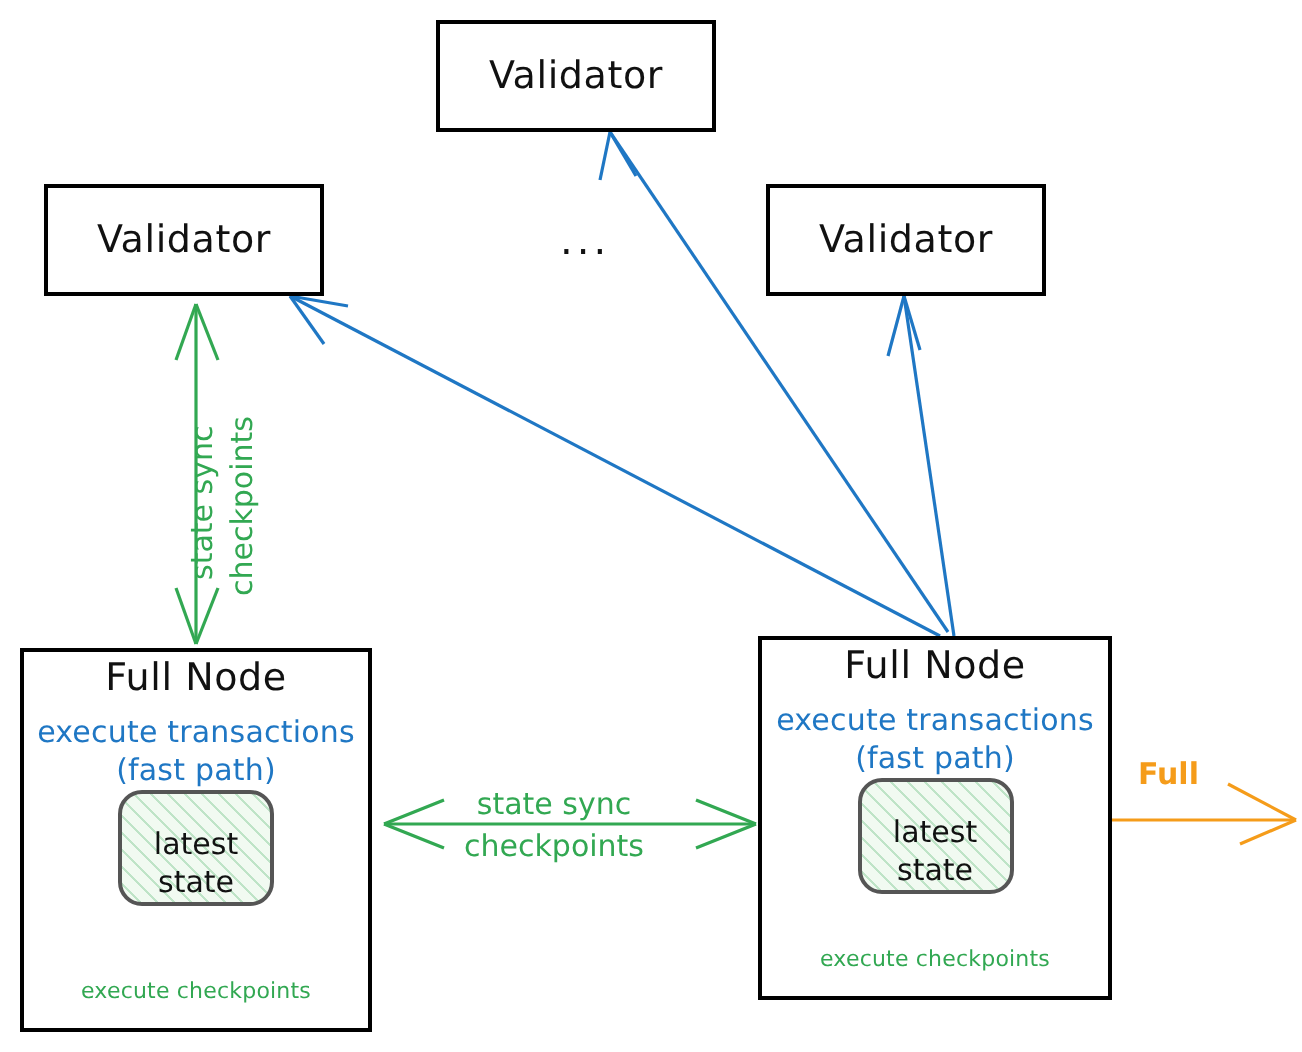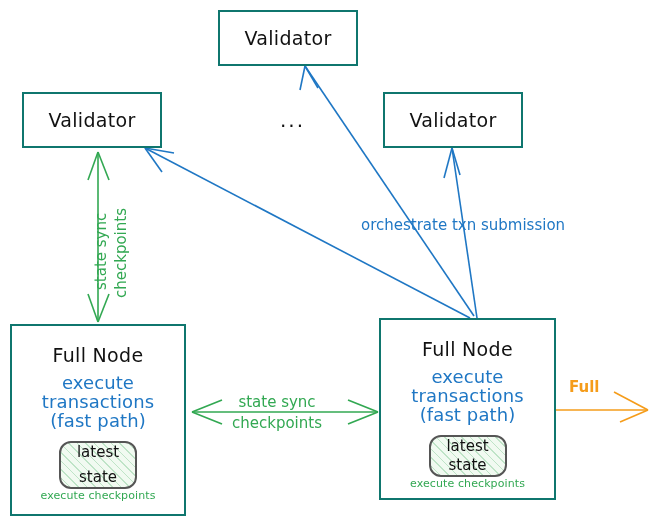--- a/index.html
+++ b/index.html
@@ -20,21 +20,21 @@
     position: absolute;
     left: 0;
     top: 0;
     width: 651px;
     height: 526px;
     pointer-events: none;
   }
   .node-box {
     position: absolute;
     box-sizing: border-box;
-    border: 2px solid #0f766e;
+    border: 2px solid #000000;
     background: #ffffff;
   }
   .node-title {
     font-family: "DejaVu Sans", sans-serif;
     color: #000000;
     text-align: center;
     white-space: nowrap;
   }
   .validator-box {
     display: flex;
@@ -47,55 +47,54 @@
     letter-spacing: 0.3px;
   }
   .fullnode-box {
     display: flex;
     flex-direction: column;
     align-items: center;
   }
   .fullnode-title {
     font-size: 19px;
     color: #111111;
-    margin-top: 18px;
+    margin-top: 2px;
     letter-spacing: 0.3px;
   }
   .blue-text {
     color: #1f77c4;
-    font-size: 18px;
+    font-size: 15px;
     text-align: center;
     line-height: 19px;
     margin-top: 7px;
     letter-spacing: 0.1px;
   }
   .green-text {
     color: #32a852;
     font-size: 11px;
     text-align: center;
     letter-spacing: 0.1px;
   }
   .state-box {
-    margin-top: 11px;
     width: 78px;
     height: 58px;
     border: 2px solid #555555;
     border-radius: 12px;
     background-color: #f1faf1;
     background-image: repeating-linear-gradient(
       45deg,
       rgba(60,170,90,0.28) 0px,
       rgba(60,170,90,0.28) 1px,
       rgba(255,255,255,0) 1px,
       rgba(255,255,255,0) 6px
     );
     display: flex;
     flex-direction: column;
     align-items: center;
-    justify-content: space-between;
+    justify-content: flex-end;
     box-sizing: border-box;
   }
   .state-line {
     font-size: 15px;
     color: #111111;
     line-height: 19px;
   }
   .exec-cp {
     margin-top: auto;
     margin-bottom: 12px;
@@ -226,21 +225,20 @@
       <div>execute transactions</div>
       <div>(fast path)</div>
     </div>
     <div class="state-box">
       <div class="state-line">latest</div>
       <div class="state-line">state</div>
     </div>
     <div class="green-text exec-cp">execute checkpoints</div>
   </div>
 
-  <div class="free-label lbl-orchestrate">orchestrate txn submission</div>
 
   <div class="free-label lbl-rpcs">Full</div>
 
   <div class="free-label lbl-statesync-h">
     <div>state sync</div>
     <div>checkpoints</div>
   </div>
 
   <div class="vrot vrot-a">state sync</div>
 

